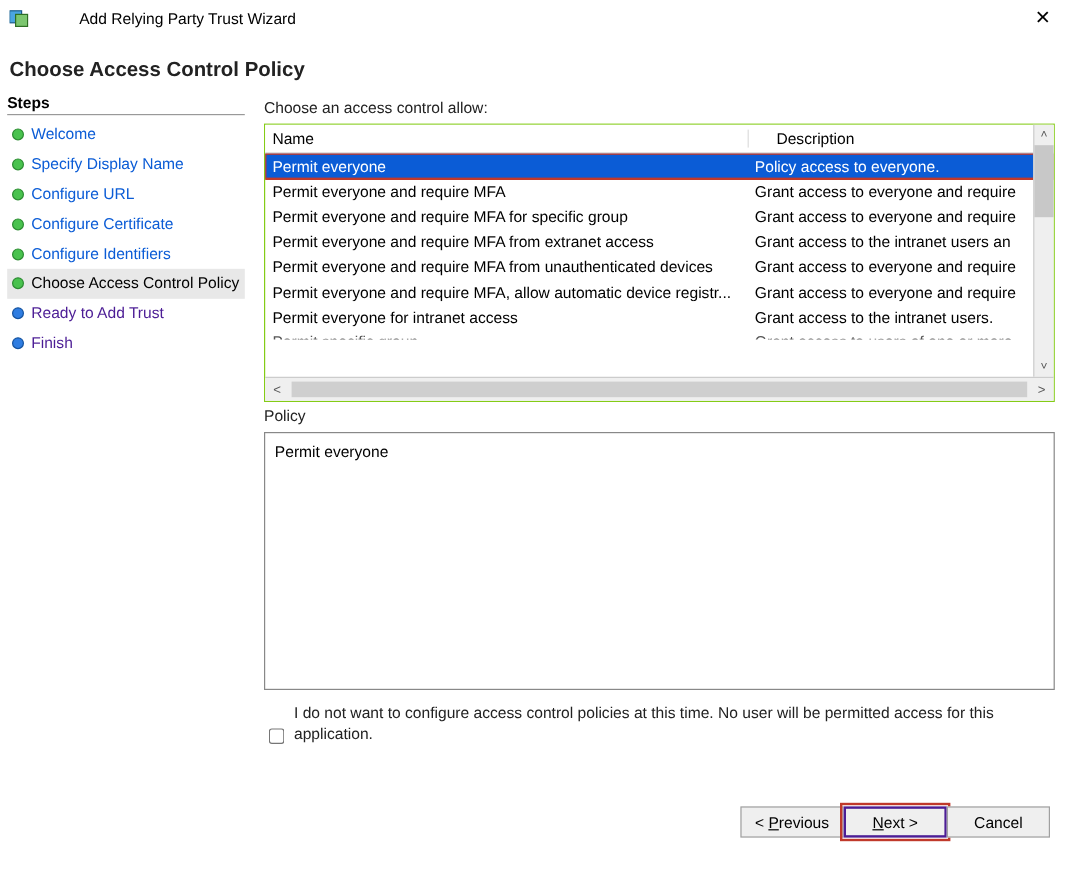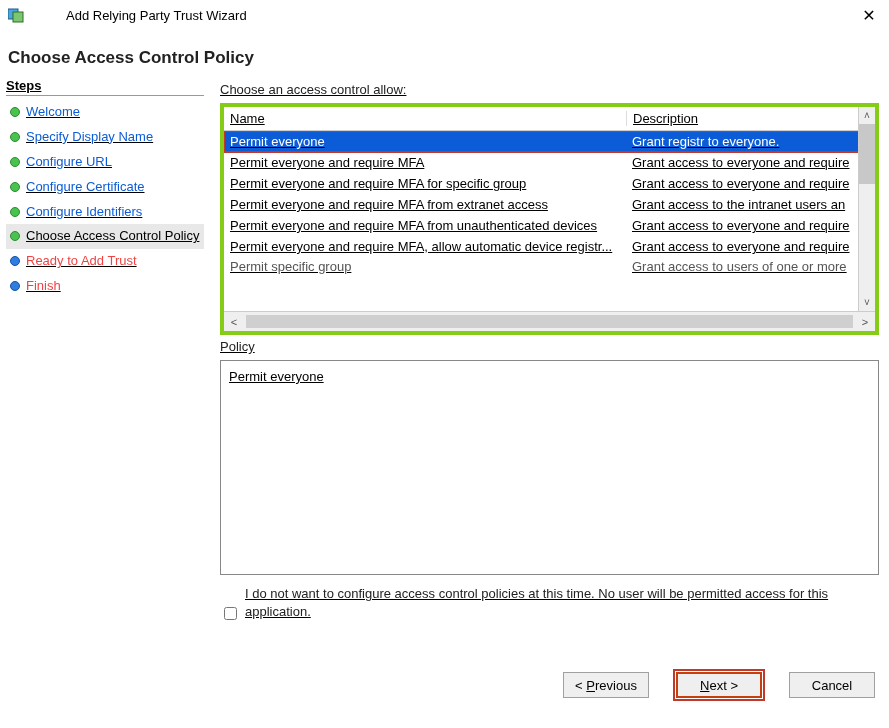--- a/index.html
+++ b/index.html
@@ -32,21 +32,20 @@
   }
   .header {
     padding: 18px 8px 10px 8px;
     font-size: 17px;
     font-weight: bold;
     color: #222;
   }
   .main {
     display: flex;
     height: 580px;
-    text-decoration: underline;
   }
   .sidebar {
     width: 210px;
     padding: 0 6px;
   }
   .sidebar-title {
     font-weight: bold;
     border-bottom: 1px solid #999;
     padding-bottom: 2px;
     margin-bottom: 4px;
@@ -55,55 +54,55 @@
     display: flex;
     align-items: flex-start;
     padding: 4px 2px;
     color: #0b5cd6;
     cursor: pointer;
   }
   .step.active {
     background: #e8e8e8;
     color: #000;
   }
-  .step.finish, .step.ready { color: #ef4444; }
+  .step.finish, .step.ready { color: #4c1d95; }
   .step .bullet {
     width: 10px; height: 10px;
     border-radius: 50%;
     margin: 3px 6px 0 2px;
     flex-shrink: 0;
   }
   .bullet.green { background: #49c24e; border: 1px solid #2c8c32; }
   .bullet.blue  { background: #2f7de1; border: 1px solid #1453a0; }
   .step .label { line-height: 1.3; }
   .content {
     flex: 1;
     padding: 0 10px;
     display: flex;
     flex-direction: column;
   }
   .section-label {
     margin: 4px 0 6px 0;
     color: #222;
   }
   .list-wrap {
-    border: 4px solid #84cc16;
+    border: 1px solid #84cc16;
     height: 232px;
     position: relative;
   }
   .list-header {
     display: flex;
     background: #fff;
     border-bottom: 1px solid #ccc;
     font-size: 13px;
     height: 24px;
     align-items: center;
   }
   .col-name { width: 402px; padding-left: 6px; }
-  .col-desc { flex:1; padding-left: 6px; border-left: 1px solid #ddd; }
+  .col-desc { flex:1; padding-left: 23px; border-left: 1px solid #ddd; }
   .list-body {
     overflow: hidden;
     height: 155px;
     position: relative;
   }
   .row {
     display: flex;
     height: 21px;
     align-items: center;
     font-size: 13px;
@@ -167,35 +166,35 @@
   .checkbox-row {
     display: flex;
     align-items: flex-end;
     margin-top: 10px;
   }
   .checkbox-row input { margin: 2px 8px 0 4px; }
   .checkbox-row label { color: #222; line-height: 1.35; }
   .button-row {
     display: flex;
     justify-content: flex-end;
-    gap: 27px;
+    gap: 0;
     padding: 14px 14px 10px 0;
   }
   .btn {
     min-width: 86px;
     height: 26px;
     font-size: 13px;
     background: #efefef;
     border: 1px solid #a0a0a0;
     cursor: pointer;
   }
   .btn.focus {
     outline: 2px solid #c0392b;
     outline-offset: 1px;
-    border: 2px solid #c2410c;
+    border: 2px solid #4c1d95;
   }
   u { text-decoration: underline; }
 </style>
 </head>
 <body>
 
 <div class="titlebar">
   <span class="icon">
     <svg viewBox="0 0 16 16" width="16" height="16">
       <rect x="0" y="2" width="10" height="10" fill="#4aa5e0" stroke="#1b5c8a"></rect>
@@ -250,41 +249,45 @@
     <div class="section-label">Choose an access control allow:</div>
 
     <div class="list-wrap">
       <div class="list-header">
         <div class="col-name">Name</div>
         <div class="col-desc">Description</div>
       </div>
       <div class="list-body">
         <div class="row selected">
           <div class="n">Permit everyone</div>
-          <div class="d">Grant registr to everyone.</div>
+          <div class="d">Policy access to everyone.</div>
         </div>
         <div class="row">
           <div class="n">Permit everyone and require MFA</div>
           <div class="d">Grant access to everyone and require</div>
         </div>
         <div class="row">
           <div class="n">Permit everyone and require MFA for specific group</div>
           <div class="d">Grant access to everyone and require</div>
         </div>
         <div class="row">
           <div class="n">Permit everyone and require MFA from extranet access</div>
           <div class="d">Grant access to the intranet users an</div>
         </div>
         <div class="row">
           <div class="n">Permit everyone and require MFA from unauthenticated devices</div>
           <div class="d">Grant access to everyone and require</div>
         </div>
         <div class="row">
           <div class="n">Permit everyone and require MFA, allow automatic device registr...</div>
           <div class="d">Grant access to everyone and require</div>
+        </div>
+        <div class="row">
+          <div class="n">Permit everyone for intranet access</div>
+          <div class="d">Grant access to the intranet users.</div>
         </div>
         <div class="row last">
           <div class="n">Permit specific group</div>
           <div class="d">Grant access to users of one or more</div>
         </div>
       </div>
 
       <div class="vscroll">
         <div class="arrow">˄</div>
         <div class="track">

